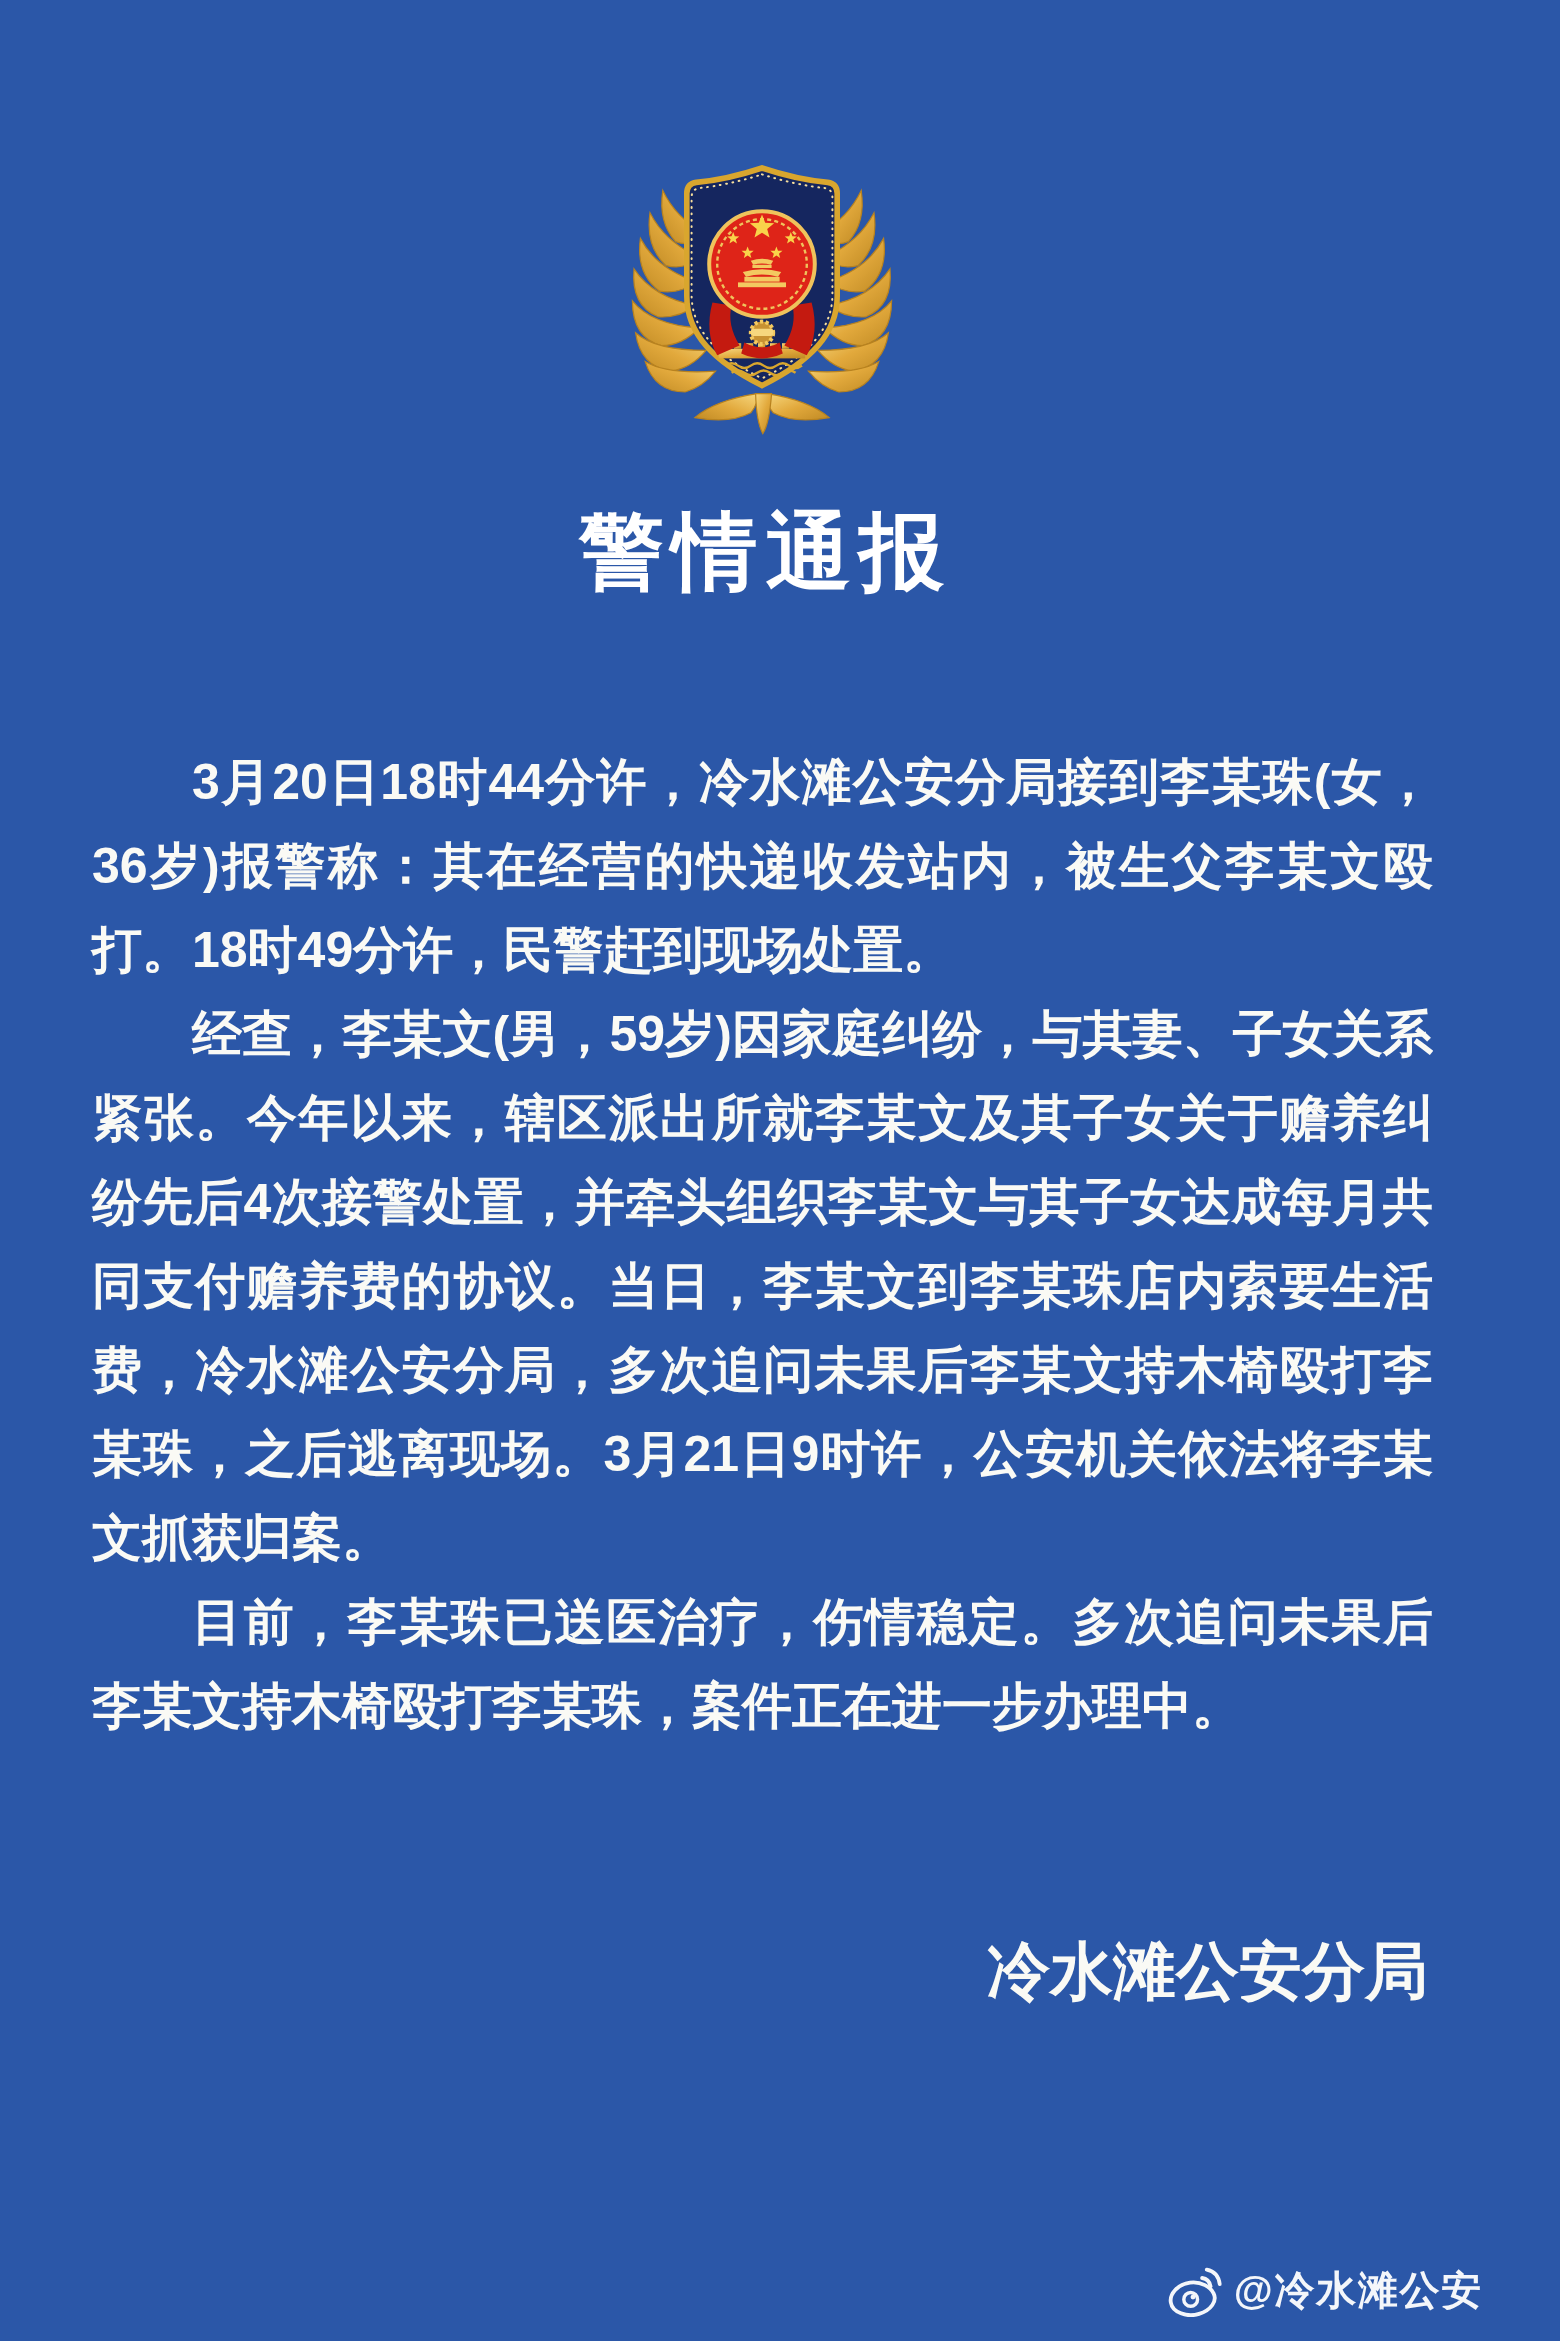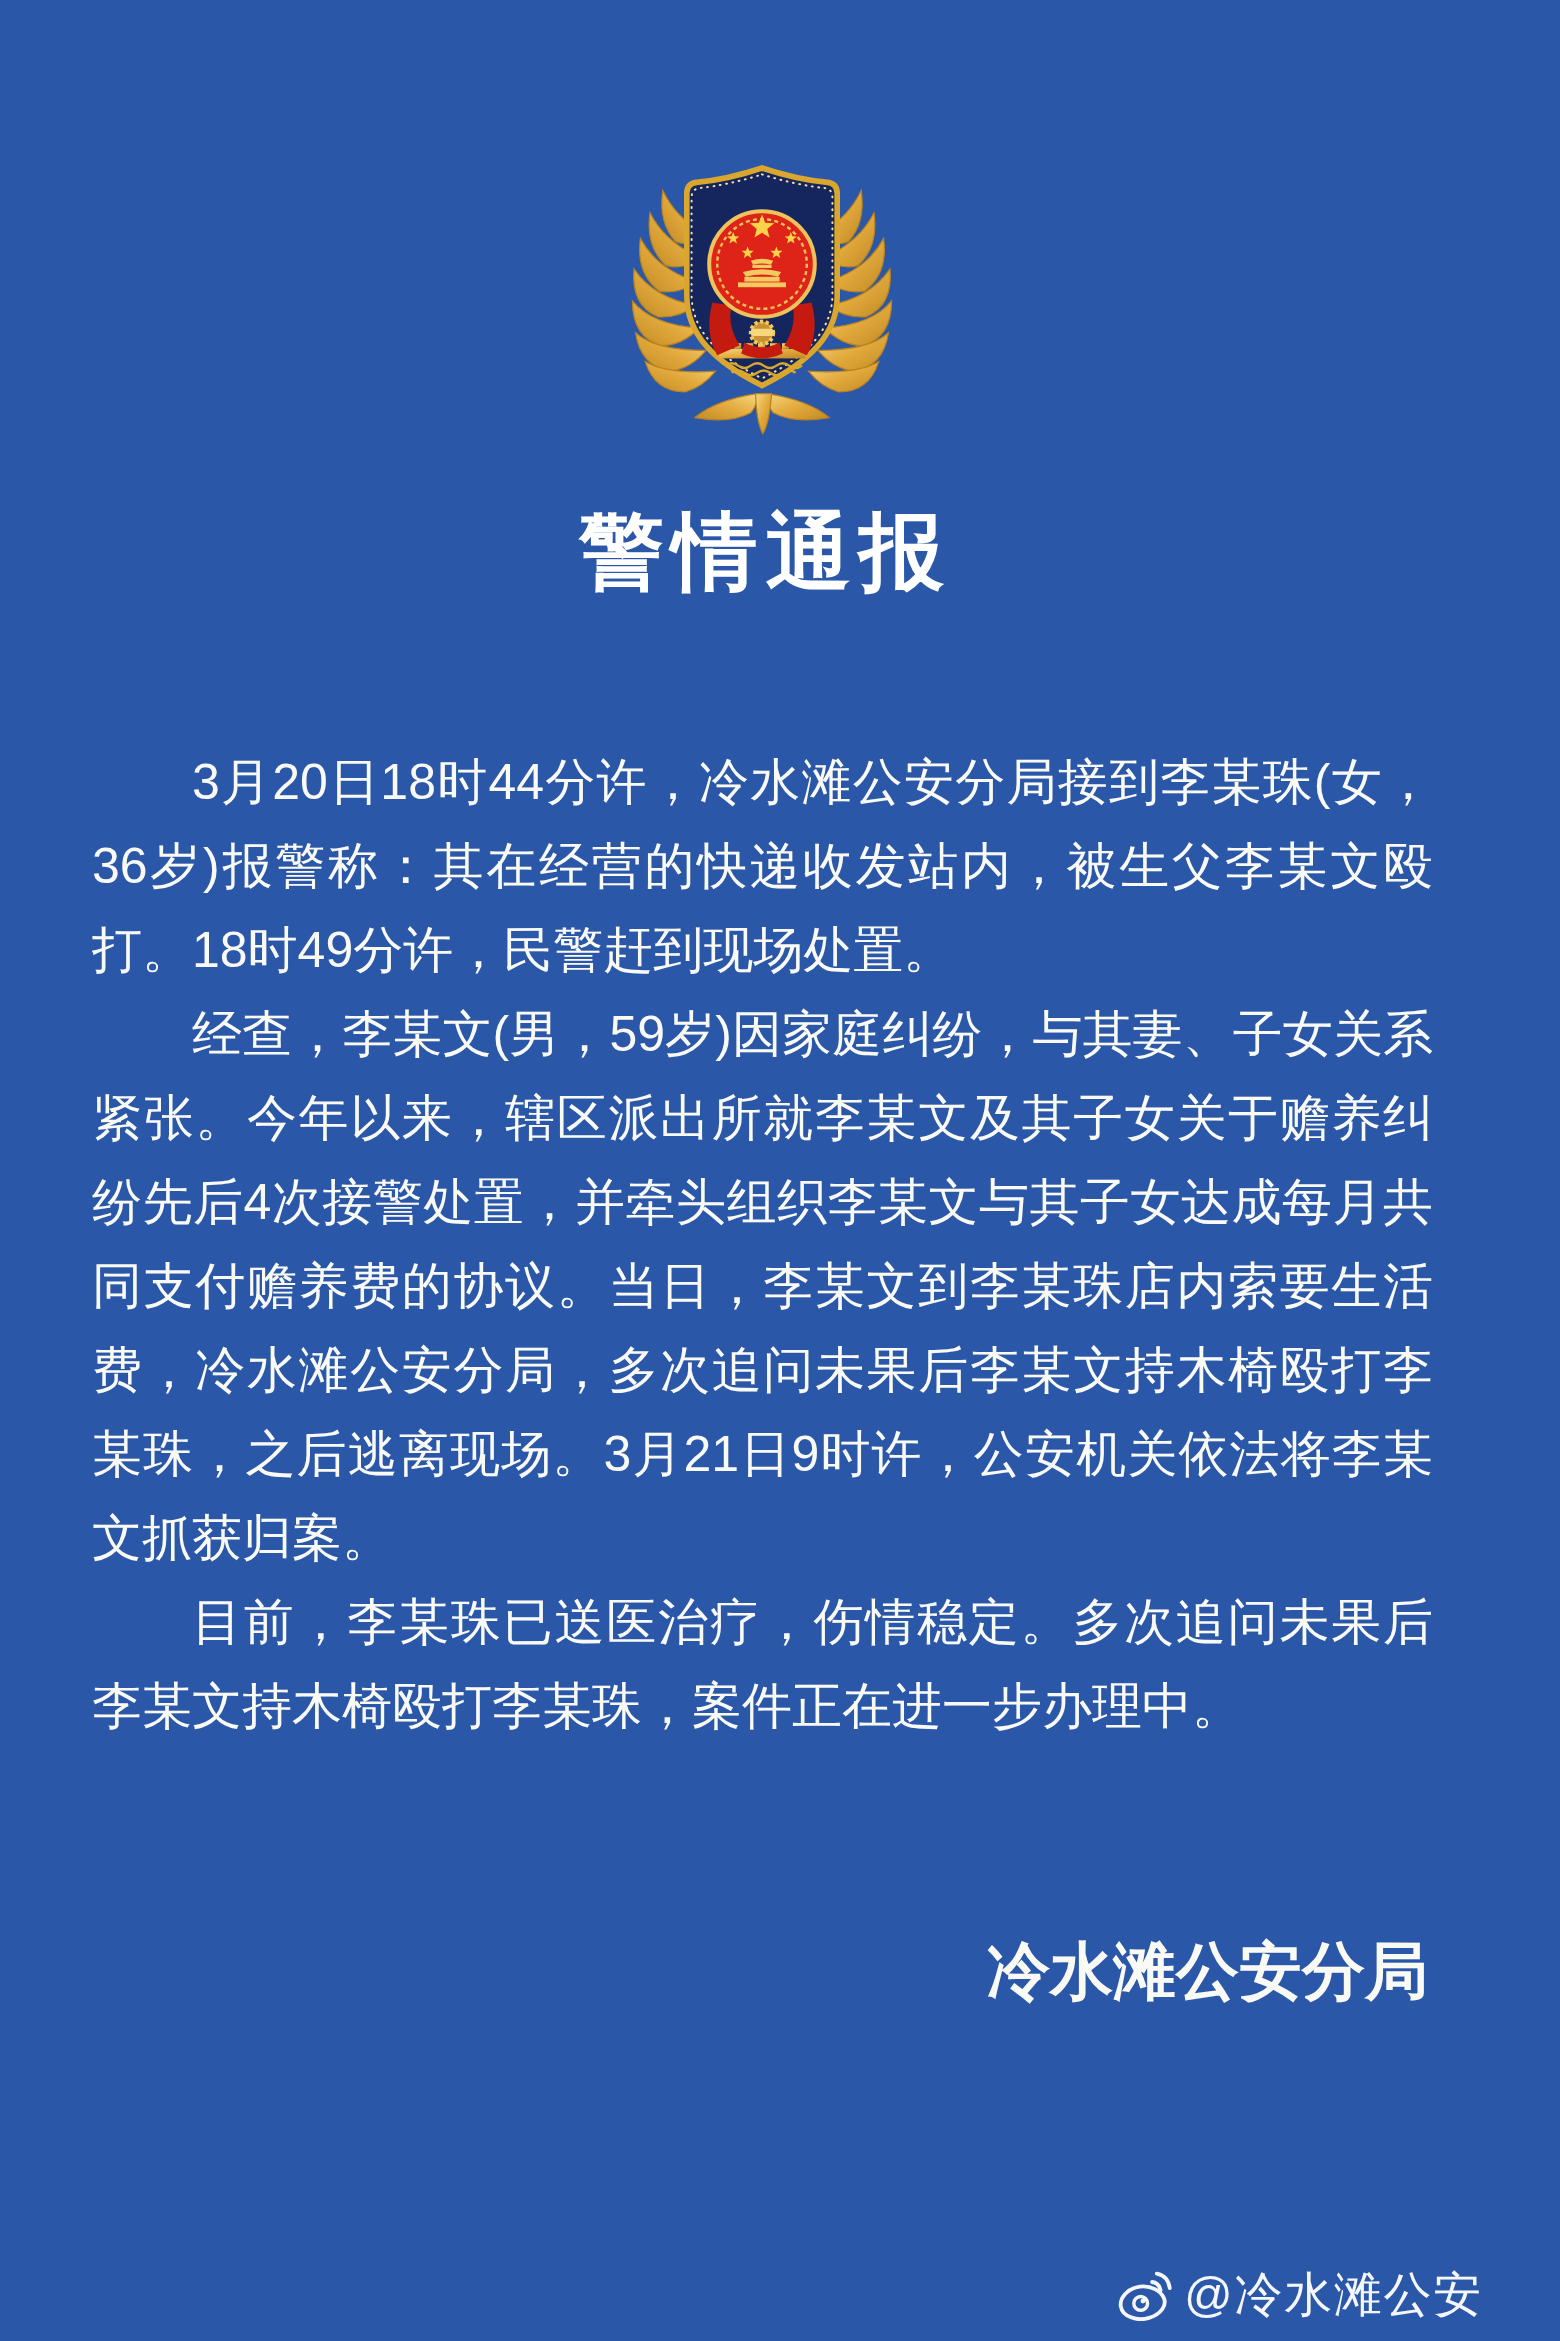--- a/index.html
+++ b/index.html
@@ -22,37 +22,37 @@
     position:absolute;top:499px;left:0;width:100%;
     margin:0;text-align:center;
     font-size:85px;font-weight:800;color:#FFFFFF;
     letter-spacing:8.4px;padding-left:8.4px;box-sizing:border-box;
     line-height:1.25;
   }
 
   .body-text{
     position:absolute;top:740px;left:92px;right:90px;
     color:#FAFAF5;font-size:50px;line-height:84px;
-    font-weight:400;text-align:justify;
+    font-weight:700;text-align:justify;
   }
   .body-text p{margin:0;text-indent:2em;}
 
   .signature{
     position:absolute;top:1934px;left:92px;right:95px;
     text-align:right;color:#FAFAF5;
     font-size:63px;line-height:74px;font-weight:700;
   }
 
   .watermark{
     position:absolute;top:2263px;right:40px;
     display:flex;align-items:center;gap:11.7px;
     color:#FFFFFF;opacity:0.95;
   }
   .watermark .wb-icon{width:55px;height:52px;}
-  .watermark .handle{font-size:48px;font-weight:400;letter-spacing:1.7px;}
+  .watermark .handle{font-size:40px;font-weight:700;letter-spacing:1.7px;}
 </style>
 </head>
 <body style="background: rgb(43, 87, 168);">
 
 <div id="page">
 
   <div class="emblem">
     <svg viewBox="0 0 360 370" xmlns="http://www.w3.org/2000/svg">
       <defs>
         <linearGradient id="goldGrad" x1="0" y1="0" x2="1" y2="1">

